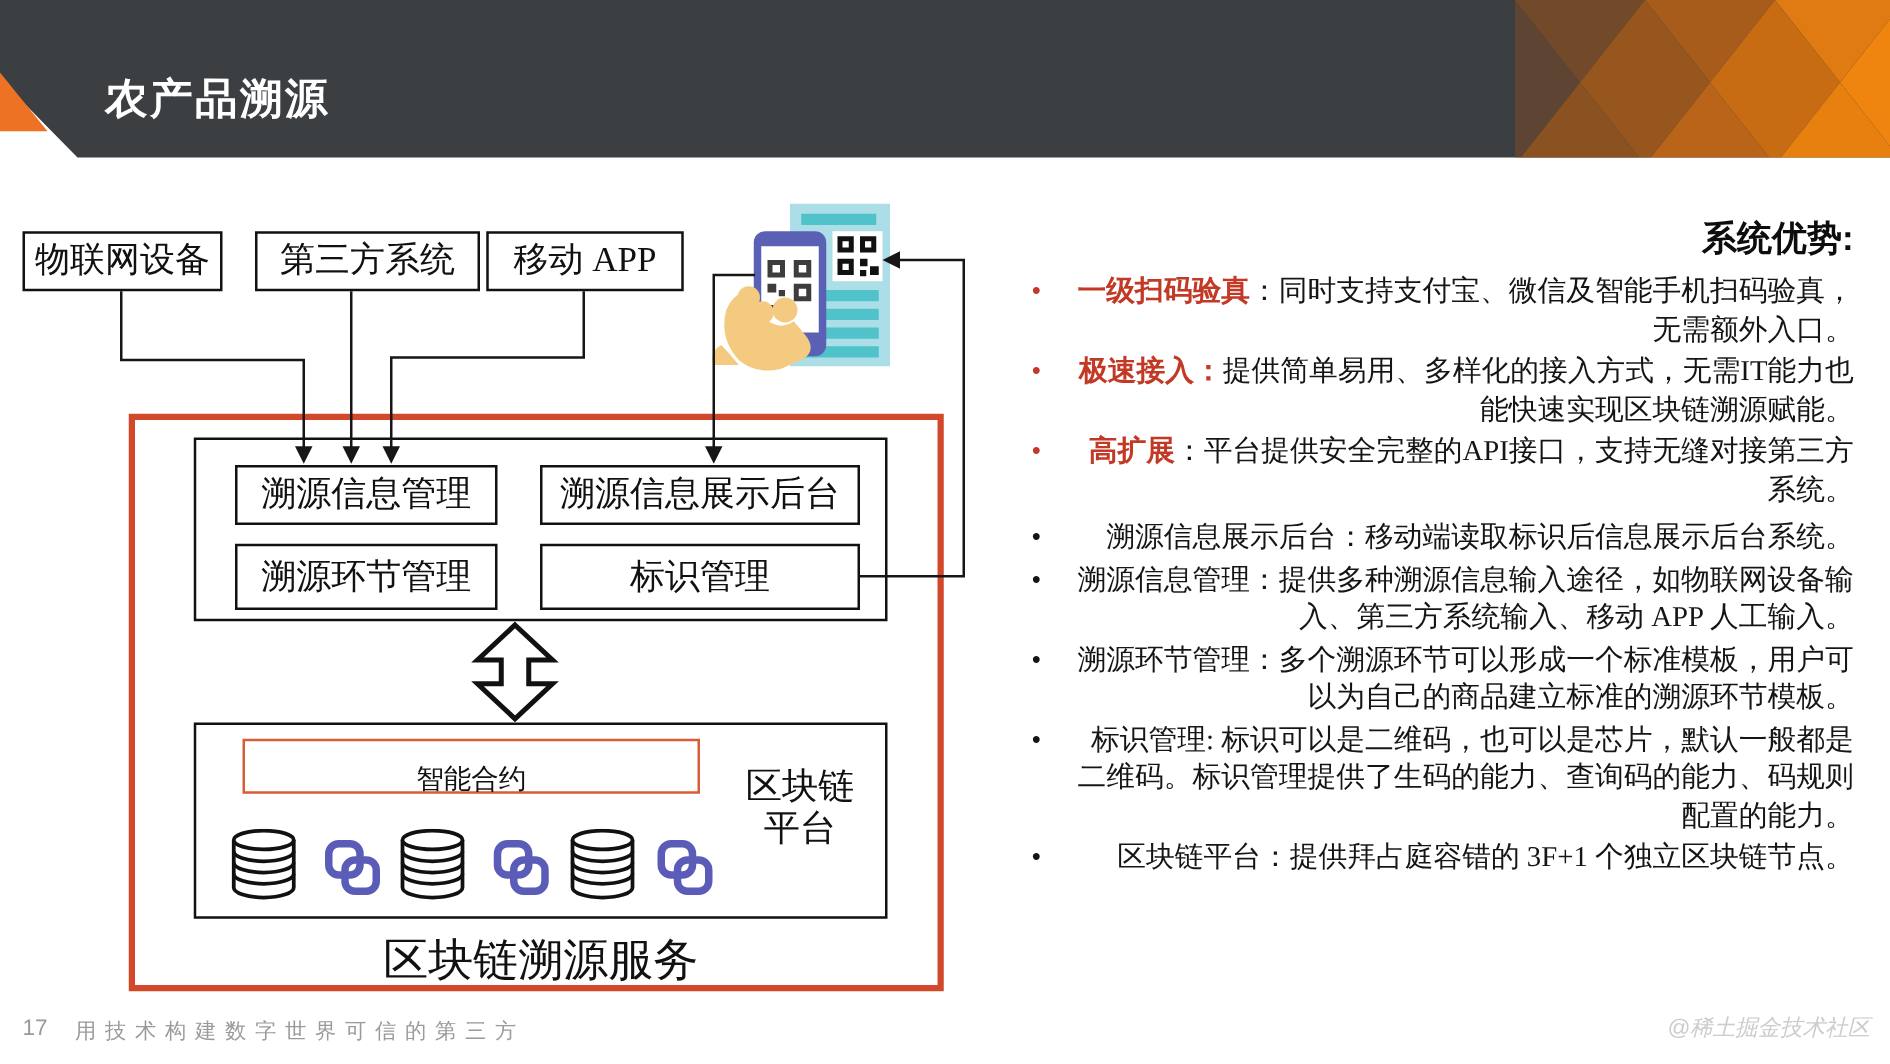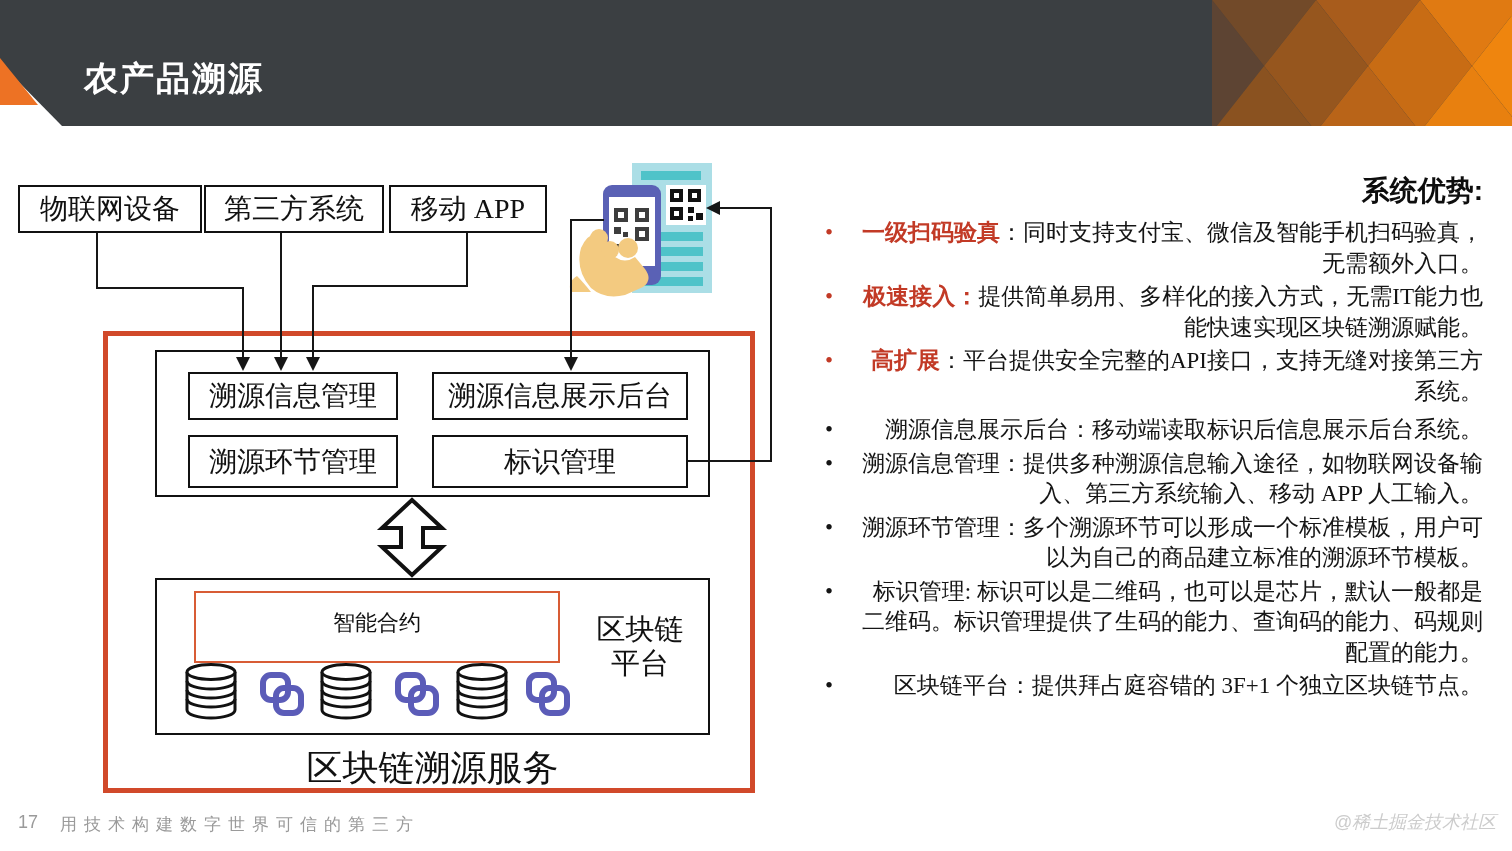--- a/index.html
+++ b/index.html
@@ -11,26 +11,26 @@
   .header { position:absolute; left:0; top:0; width:1480px; height:150px; }
   .header svg { position:absolute; left:0; top:0; }
   .page-title { position:absolute; left:84px; top:56px; color:#ffffff;
     font-family:"Liberation Sans","DejaVu Sans",sans-serif; font-weight:600;
     font-size:34px; letter-spacing:2px; z-index:3; }
 
   
   .diagram { position:absolute; left:0; top:0; width:800px; height:851px; }
   .dbox { position:absolute; border:2px solid #111; background:#fff; text-align:center;
           color:#111; }
-  .src-box { width:184px; height:48px; top:185px; font-size:28px; line-height:44px; }
+  .src-box { width:160px; height:48px; top:185px; font-size:28px; line-height:44px; }
   .red-frame { position:absolute; left:103px; top:331px; width:652px; height:462px;
                border:5px solid #d1492a; background:transparent; }
   .container-box { position:absolute; border:2px solid #111; background:#fff; }
   .module { font-size:28px; }
-  .sc-box { position:absolute; left:194px; top:591px; width:366px; height:72px;
+  .sc-box { position:absolute; left:194px; top:591px; width:366px; height:44px;
             border:2px solid #d85c35; background:#fff; text-align:center;
             font-family:"Liberation Sans","DejaVu Sans",sans-serif;
             font-size:22px; line-height:60px; color:#111; }
   .platform-label { position:absolute; left:575px; top:612px; width:130px; text-align:center;
             font-size:29px; line-height:34px; color:#111; }
   .service-label { position:absolute; left:155px; top:744px; width:555px; text-align:center;
             font-size:36px; color:#111; }
   .overlay { position:absolute; left:0; top:0; z-index:6; pointer-events:none; }
   .illus { position:absolute; left:565px; top:158px; z-index:2; }
   .icon-abs { position:absolute; z-index:3; }

